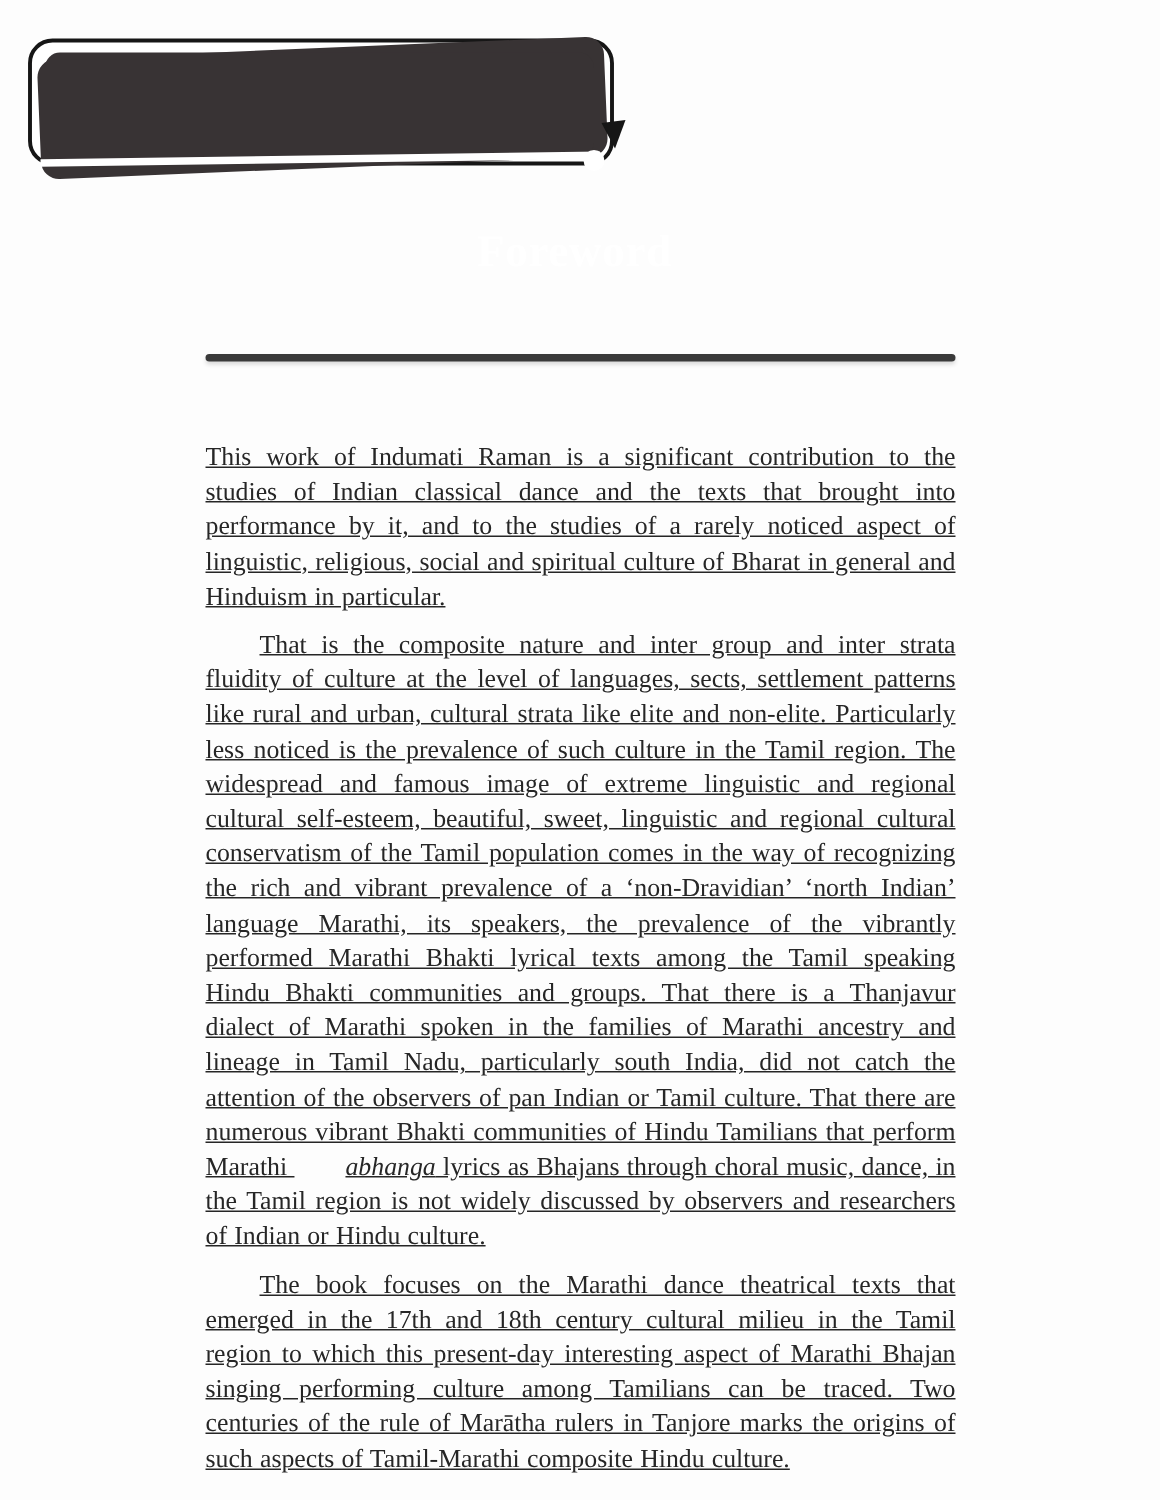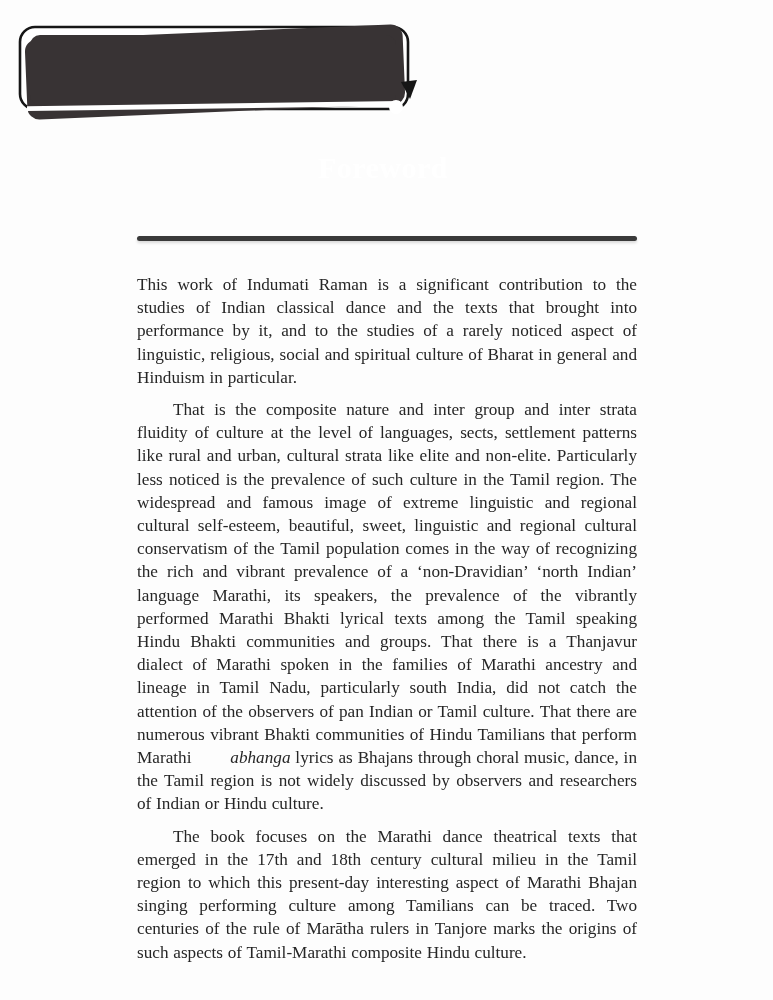--- a/index.html
+++ b/index.html
@@ -48,23 +48,24 @@
     top: 236px;
     width: 500px;
     height: 4.5px;
     background: var(--divider-color, #3a3a3a);
     border-radius: 3px;
     box-shadow: 0 2px 3px rgba(0,0,0,0.14);
   }
   .content {
     position: absolute;
     left: 137px;
-    top: 273px;
+    top: 293px;
     width: 500px;
     color: #262626;
+    text-decoration: underline;
   }
   .content p {
     margin: 0;
     font-size: 17.2px;
     line-height: 23.2px;
     text-align: justify;
     word-spacing: 0.5px;
   }
   .content p.indented {
     margin-top: 9px;

